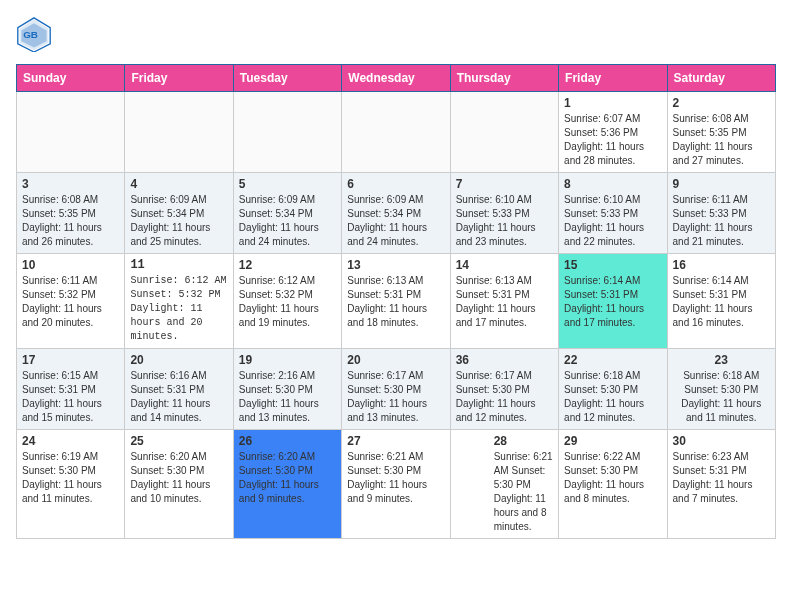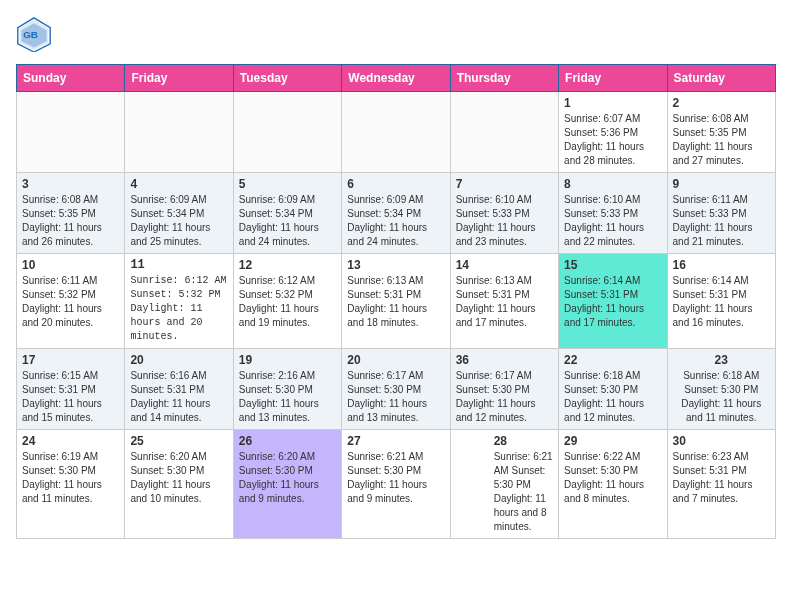--- a/index.html
+++ b/index.html
@@ -285,21 +285,21 @@
           <div class="day-info">Sunrise: 6:19 AM
 Sunset: 5:30 PM
 Daylight: 11 hours and 11 minutes.</div>
         </td>
         <td style="background: rgb(255, 255, 255);">
           <span class="day-num">25</span>
           <div class="day-info">Sunrise: 6:20 AM
 Sunset: 5:30 PM
 Daylight: 11 hours and 10 minutes.</div>
         </td>
-        <td style="background: #c4b5fd;">
+        <td style="background: #3b82f6;">
           <span class="day-num">26</span>
           <div class="day-info">Sunrise: 6:20 AM
 Sunset: 5:30 PM
 Daylight: 11 hours and 9 minutes.</div>
         </td>
         <td style="background: rgb(255, 255, 255);">
           <span class="day-num">27</span>
           <div class="day-info">Sunrise: 6:21 AM
 Sunset: 5:30 PM
 Daylight: 11 hours and 9 minutes.</div>

